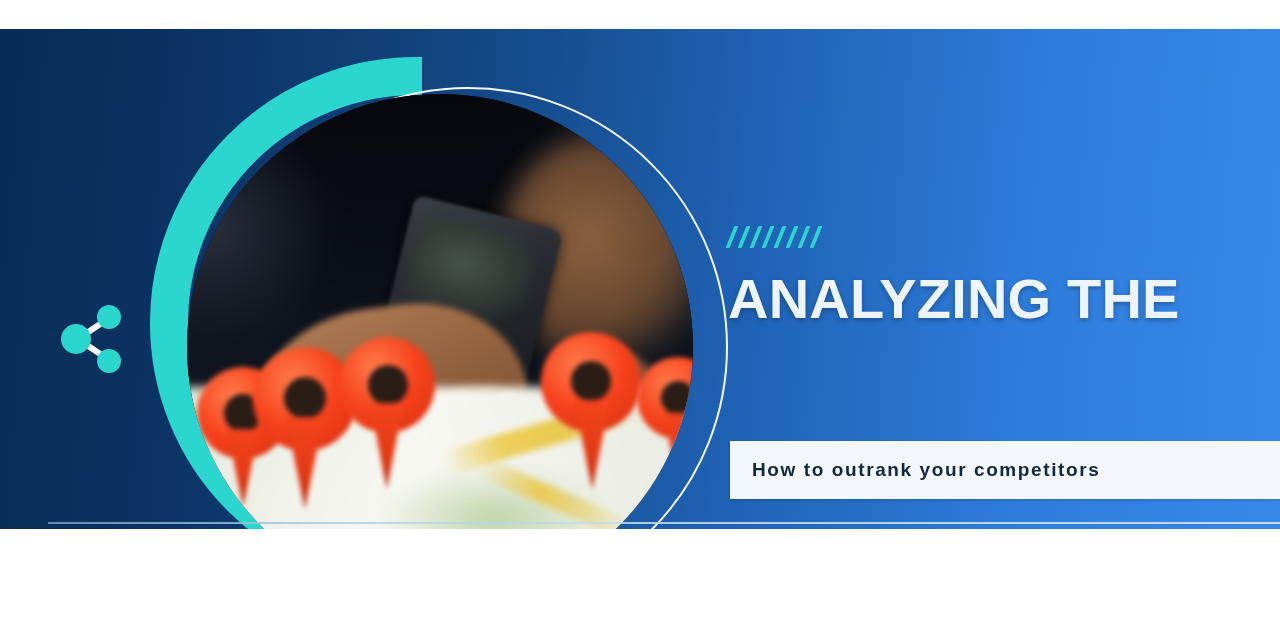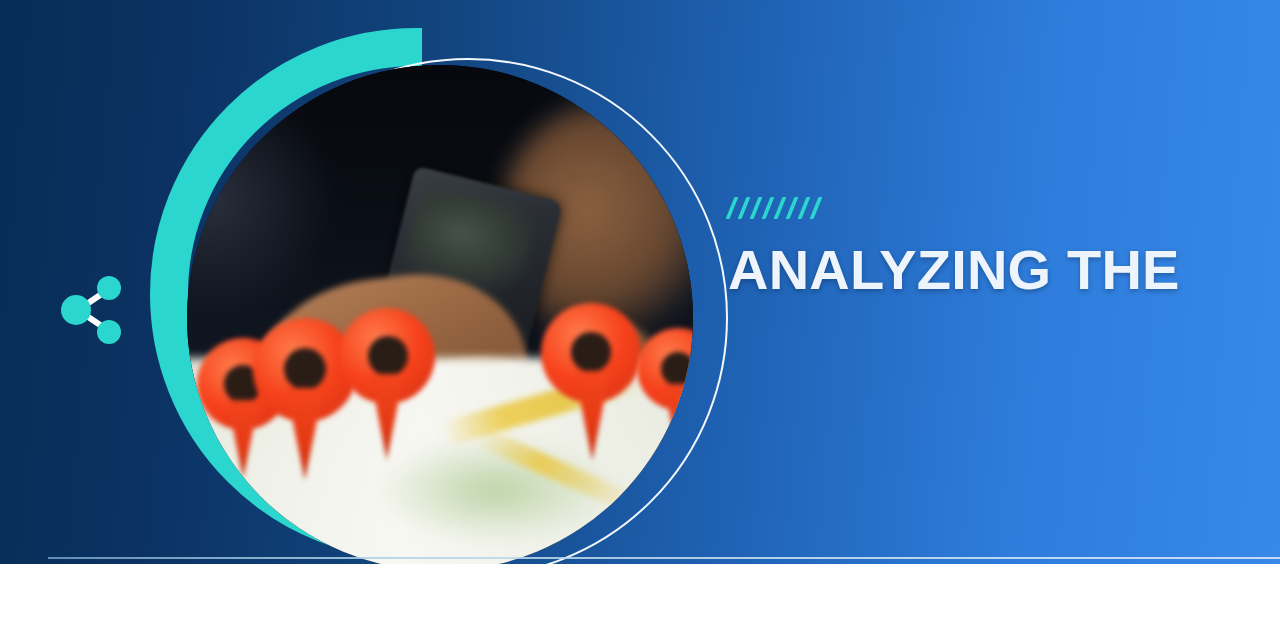--- a/index.html
+++ b/index.html
@@ -3,29 +3,30 @@
 <meta charset="utf-8">
 <style>
   * { margin:0; padding:0; box-sizing:border-box; }
   html, body {
     width:1280px; height:620px;
     font-family:"Liberation Sans", sans-serif;
     overflow:hidden;
   }
   #slide {
     position:relative;
-    width:1280px; height:564px;
+    width:1280px; height:500px;
     background:linear-gradient(95deg,
         #072c55 0%,
         #0b3263 14%,
         #12457f 34%,
         #1f62b4 58%,
         #2e7ddc 80%,
         #3788e9 100%);
     overflow:hidden;
+    margin-top:29px;
   }
 
   
   #share-icon {
     position:absolute; left:56px; top:272px;
     width:72px; height:76px;
   }
 
   
   #media-cluster {
@@ -307,15 +308,18 @@
     <span class="tick"></span>
     <span class="tick"></span>
     <span class="tick"></span>
     <span class="tick"></span>
   </div>
 
   <div id="page-title">
     <div>ANALYZING THE</div>
   </div>
 
+  <div id="subtitle-bar">
+    <span id="subtitle-text">How to outrank your competitors</span>
+  </div>
 
   <div id="bottom-rule"></div>
 </div>
 
 </body></html>

